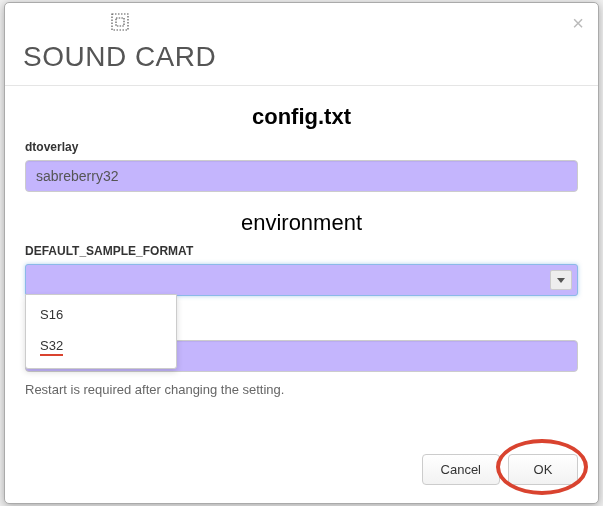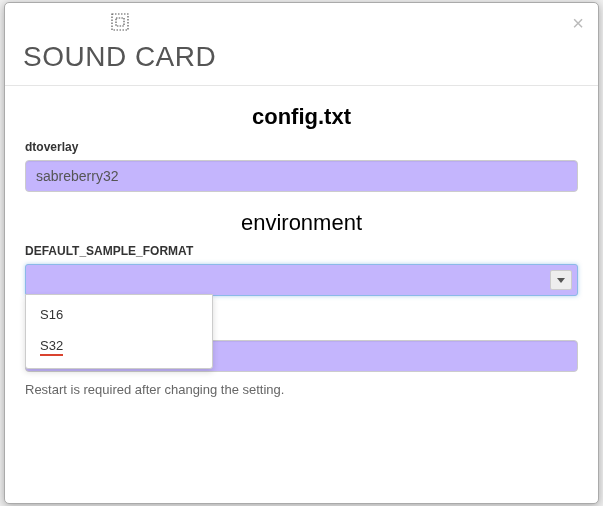--- a/index.html
+++ b/index.html
@@ -121,21 +121,21 @@
   .select-arrow::after {
     content: "";
     border-left: 4px solid transparent;
     border-right: 4px solid transparent;
     border-top: 5px solid #555;
   }
   .dropdown {
     position: absolute;
     left: 20px;
     top: 208px;
-    width: 188px;
+    width: 152px;
     background: #fff;
     border: 1px solid #ccc;
     border-radius: 0 0 3px 3px;
     box-shadow: 0 3px 6px rgba(0,0,0,0.15);
     z-index: 10;
     padding: 4px 0;
   }
   .dropdown-item {
     padding: 8px 14px;
     font-size: 13px;
@@ -228,14 +228,19 @@
       <div class="dropdown-item">
         <span>S16</span>
       </div>
       <div class="dropdown-item">
         <span class="underline-red">S32</span>
       </div>
     </div>
 
   </div>
 
+  <div class="modal-footer">
+    <button class="btn">Cancel</button>
+    <button class="btn">OK</button>
+    <div class="ok-circle"></div>
+  </div>
 
 </div>
 
 </body></html>

